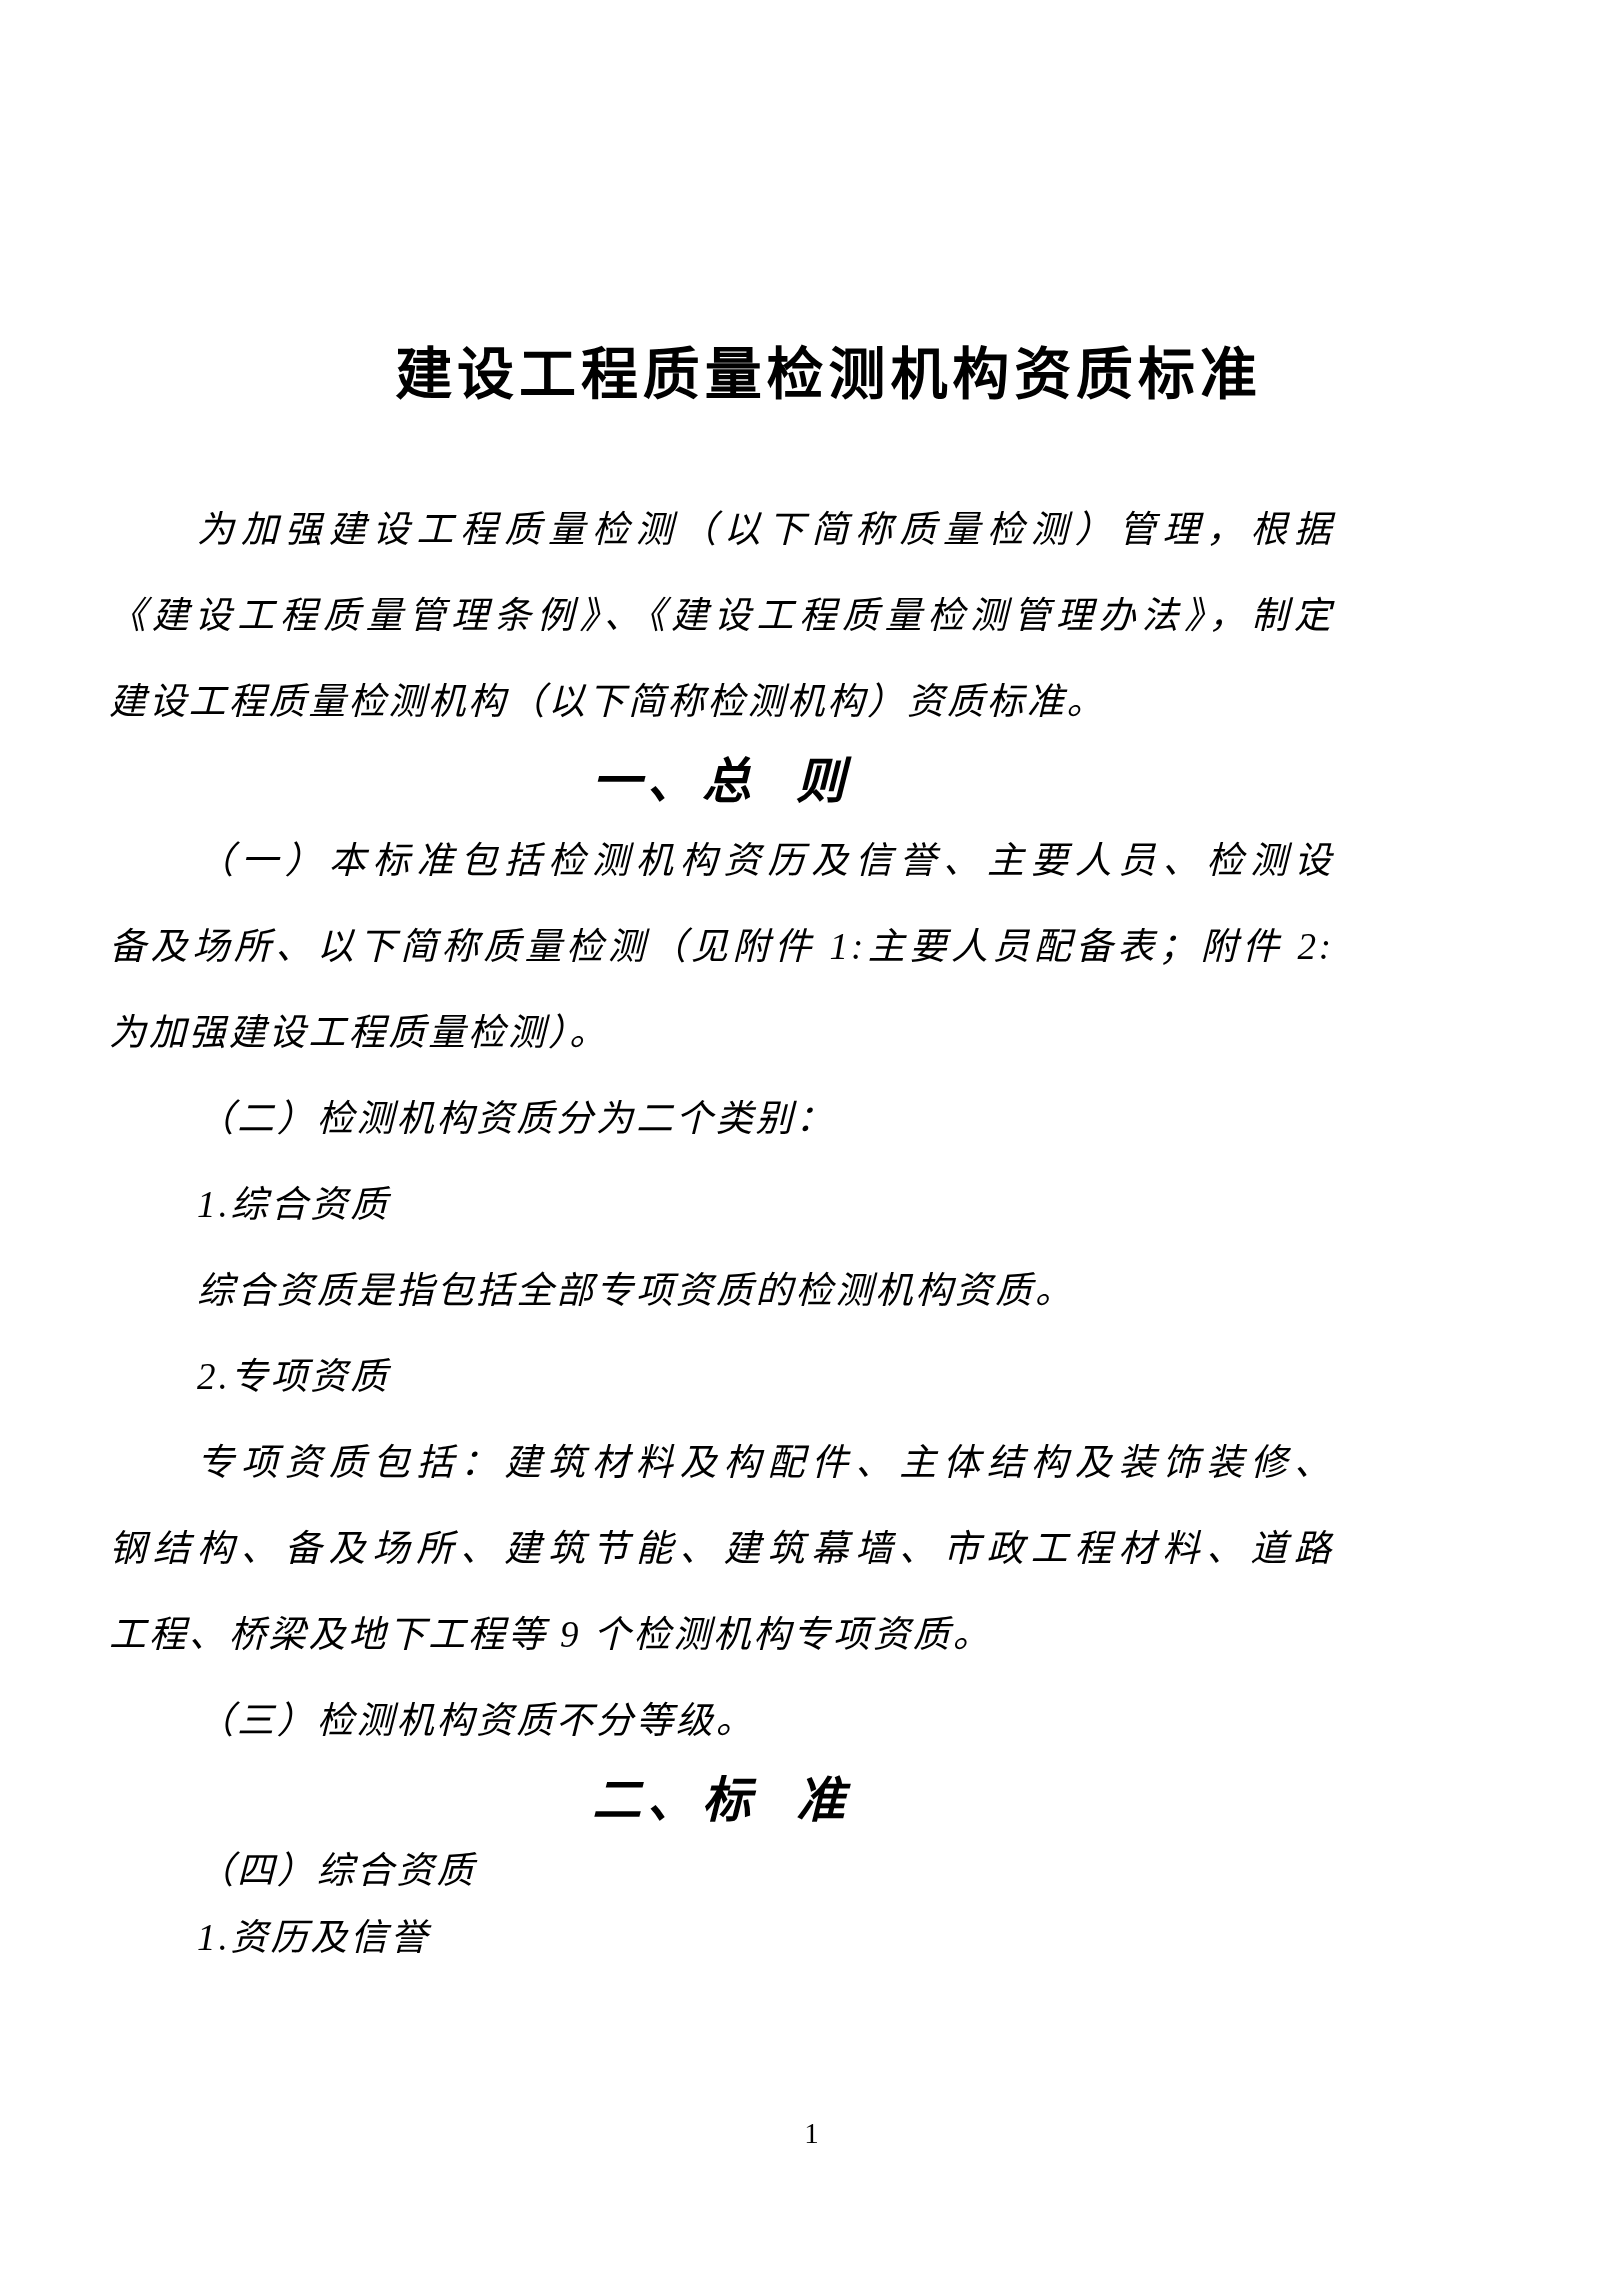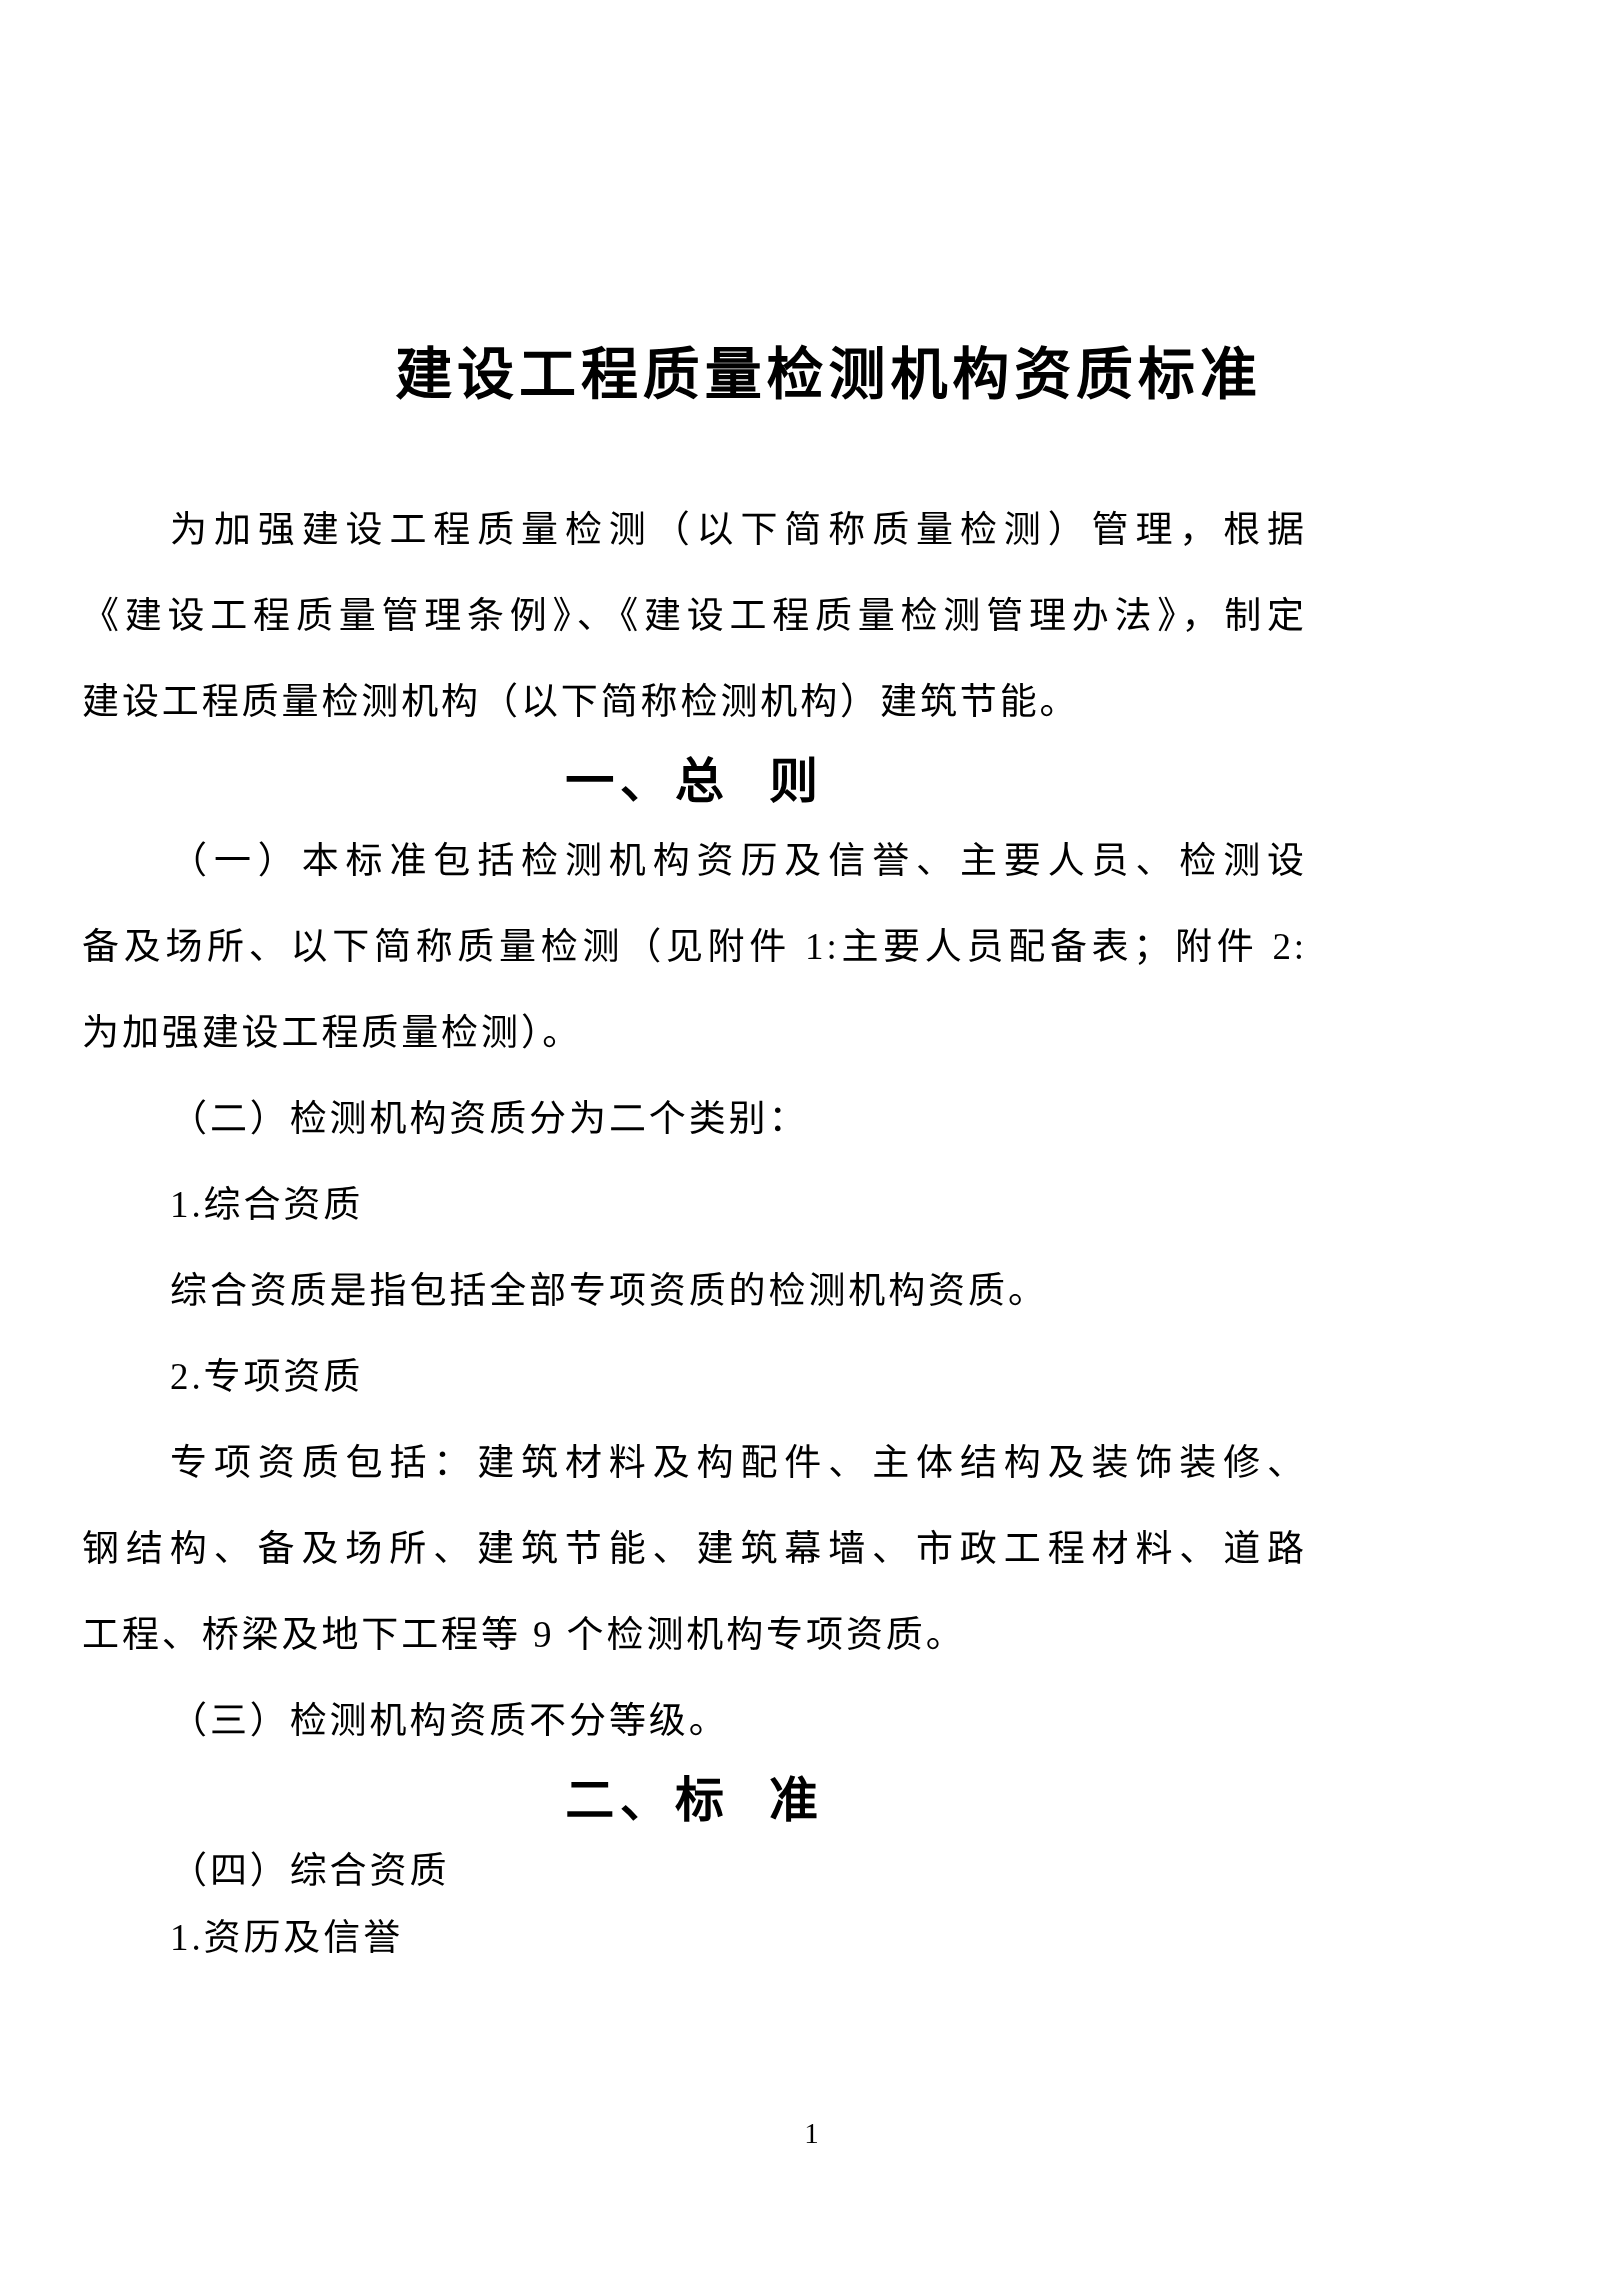--- a/index.html
+++ b/index.html
@@ -20,25 +20,26 @@
     line-height: 59px;
     text-align: center;
     font-family: "Liberation Sans", "DejaVu Sans", sans-serif;
     font-weight: bold;
     font-size: 57px;
     letter-spacing: 4.9px;
     white-space: pre;
     padding-left: 36px;
   }
   .content {
-    margin: 83px 0 0 82px;
+    margin: 83px 0 0 109px;
     width: 1225px;
     font-family: "Liberation Serif", "DejaVu Serif", serif;
     font-size: 37px;
     letter-spacing: 2.9px;
+    font-style: italic;
   }
   .line {
     line-height: 86px;
     white-space: normal;
   }
   .line.indent {
     text-indent: 88px;           
   }
   .line.fill {                   
     text-align: justify;
@@ -73,21 +74,21 @@
 </style>
 </head>
 <body>
 
 <div class="page">
   <h1 class="title">建设工程质量检测机构资质标准</h1>
 
   <div class="content">
       <div class="line indent fill">为加强建设工程质量检测（以下简称质量检测）管理，根据</div>
       <div class="line fill">《建设工程质量管理条例》、《建设工程质量检测管理办法》，制定</div>
-      <div class="line">建设工程质量检测机构（以下简称检测机构）建筑节能。</div>
+      <div class="line">建设工程质量检测机构（以下简称检测机构）资质标准。</div>
       <div class="line heading">一、总  则</div>
       <div class="line indent fill">（一）本标准包括检测机构资历及信誉、主要人员、检测设</div>
       <div class="line fill">备及场所、以下简称质量检测（见附件 1:主要人员配备表；附件 2:</div>
       <div class="line">为加强建设工程质量检测）。</div>
       <div class="line indent">（二）检测机构资质分为二个类别：</div>
       <div class="line indent">1.综合资质</div>
       <div class="line indent">综合资质是指包括全部专项资质的检测机构资质。</div>
       <div class="line indent">2.专项资质</div>
       <div class="line indent fill">专项资质包括：建筑材料及构配件、主体结构及装饰装修、</div>
       <div class="line fill">钢结构、备及场所、建筑节能、建筑幕墙、市政工程材料、道路</div>

